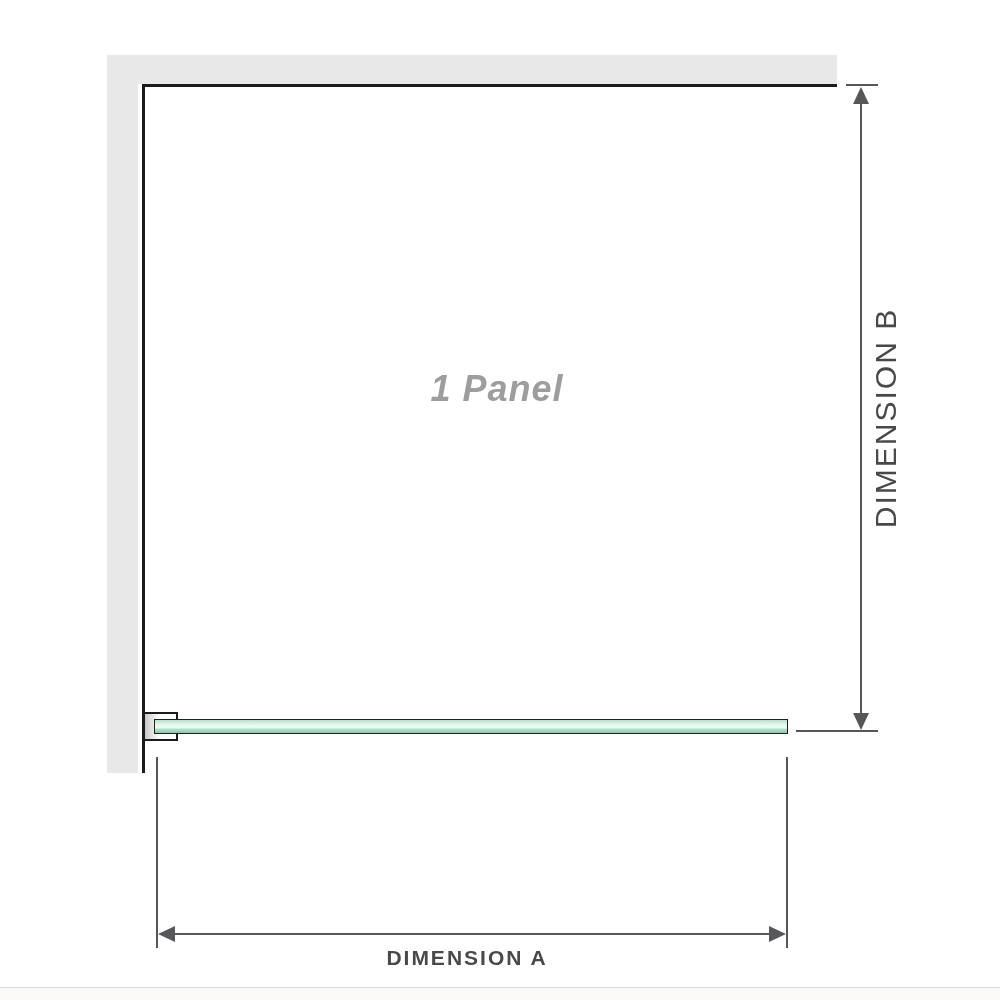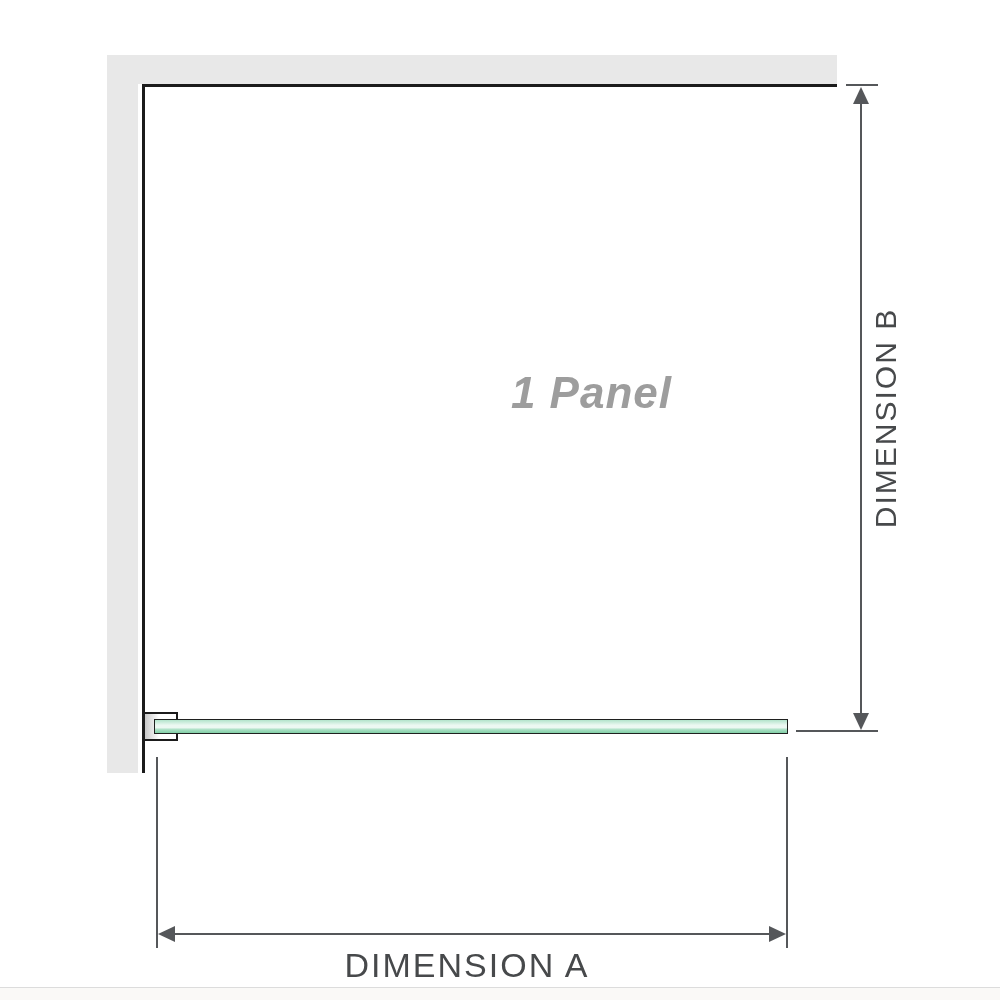--- a/index.html
+++ b/index.html
@@ -16,23 +16,23 @@
   
   .wall-top  { left: 107px; top: 55px; width: 730px; height: 29px; background: var(--wall); }
   .wall-left { left: 107px; top: 55px; width: 31px;  height: 718px; background: var(--wall); }
 
   
   .sq-border-top  { left: 142px; top: 84px; width: 695px; height: 2.5px; background: var(--outline); }
   .sq-border-left { left: 142px; top: 84px; width: 2.5px; height: 689px; background: var(--outline); }
 
   
   .panel-label {
-    left: 372px; top: 368px; width: 300px;
-    text-align: right;
-    font-size: 44px; font-style: italic; font-weight: 600;
+    left: 347px; top: 368px; width: 300px;
+    text-align: center;
+    font-size: 36px; font-style: italic; font-weight: 600;
     letter-spacing: 1px;
     color: var(--panel-label);
     white-space: nowrap;
   }
 
   
   .bracket {
     left: 143px; top: 712px; width: 35px; height: 29px;
     box-sizing: border-box;
     border: 2.5px solid var(--outline);
@@ -63,21 +63,21 @@
   .dimA-line       { left: 170px; top: 933px; width: 604px; height: 2px; }
   .dimA-head-left  { left: 158px; top: 926px; width: 0; height: 0;
                      border-top: 8px solid transparent; border-bottom: 8px solid transparent;
                      border-right: 17px solid var(--dimension-line); }
   .dimA-head-right { left: 769px; top: 926px; width: 0; height: 0;
                      border-top: 8px solid transparent; border-bottom: 8px solid transparent;
                      border-left: 17px solid var(--dimension-line); }
   .dimA-label {
     left: 317px; top: 946px; width: 300px;
     text-align: center;
-    font-size: 34px; font-weight: 400;
+    font-size: 21px; font-weight: 700;
     letter-spacing: 2px;
     color: var(--dimension-label);
     white-space: nowrap;
   }
 
   .dimB-tick-top    { left: 846px; top: 84px;  width: 32px; height: 2px; }
   .dimB-tick-bottom { left: 796px; top: 730px; width: 82px; height: 2px; }
   .dimB-stem        { left: 860px; top: 92px;  width: 2px;  height: 630px; }
   .dimB-head-up   { left: 853px; top: 87px; width: 0; height: 0;
                     border-left: 8px solid transparent; border-right: 8px solid transparent;

